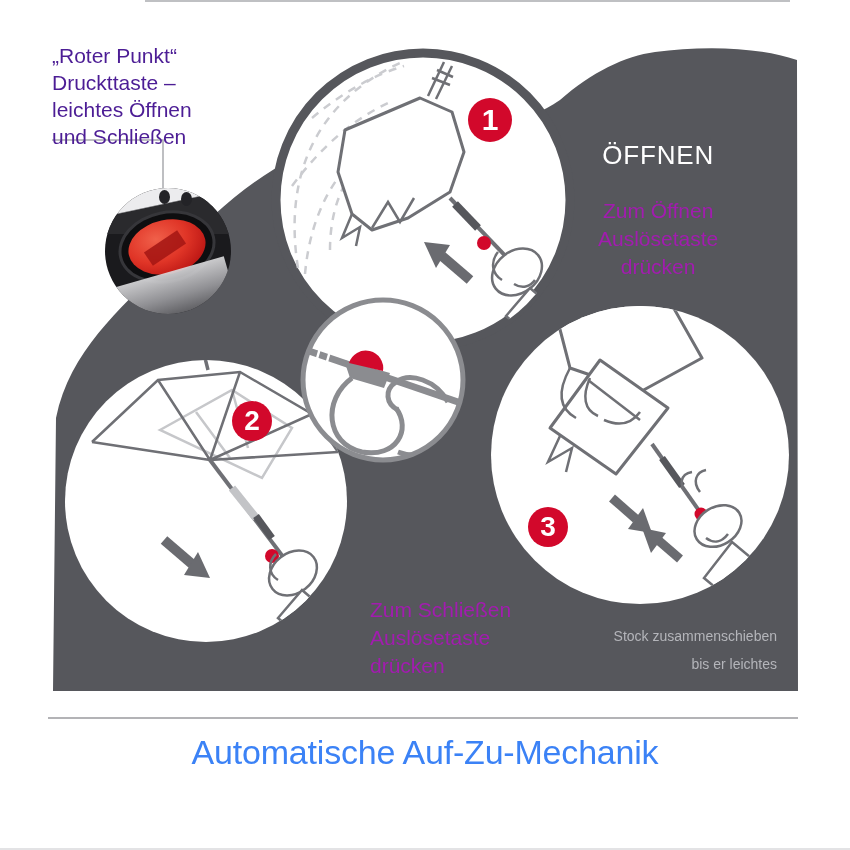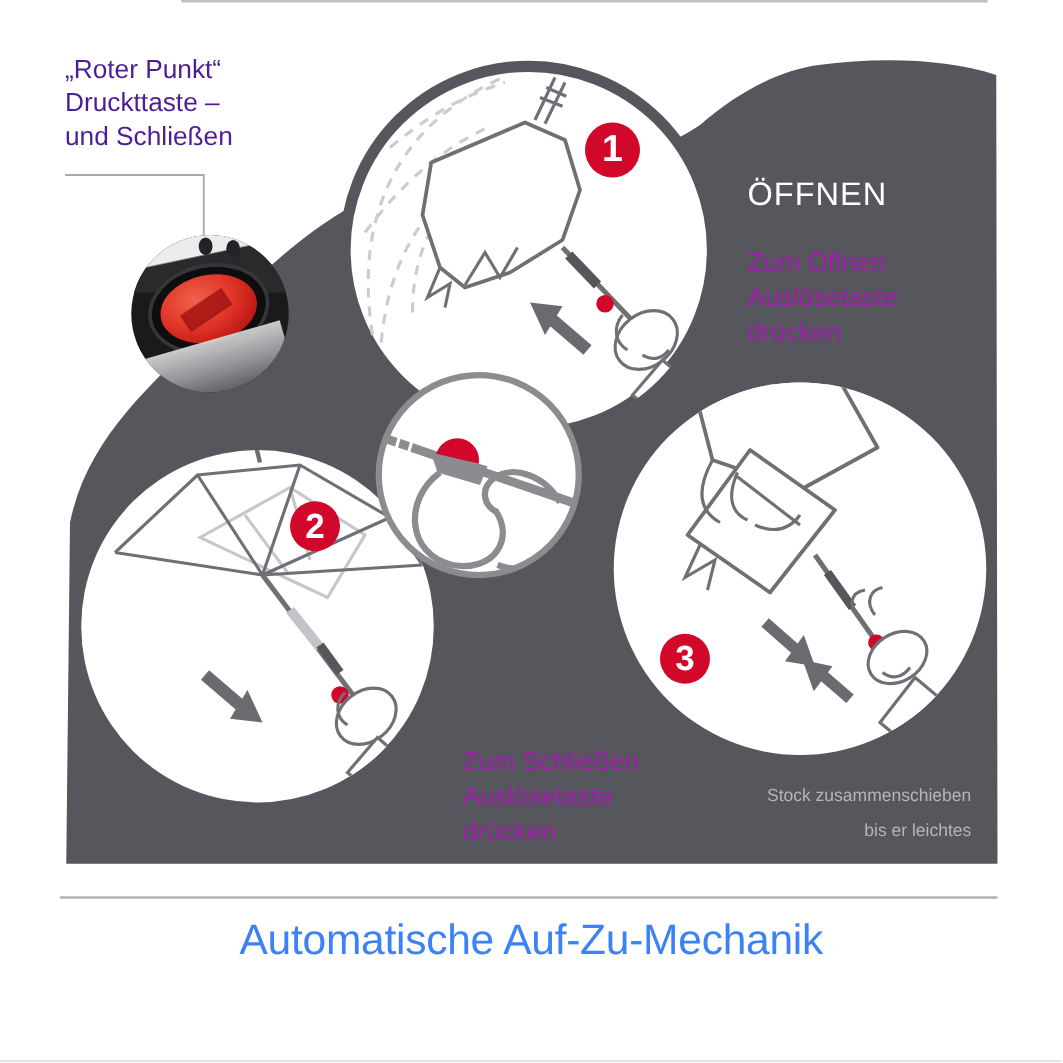--- a/index.html
+++ b/index.html
@@ -27,21 +27,21 @@
     background:radial-gradient(ellipse at 38% 32%,#f0604a 0%,#e03527 45%,#c01a16 75%,#8f0f0e 100%);}
   .photo .btn-band{position:absolute;left:40px;top:52px;width:40px;height:16px;background:#a31513;
     transform:rotate(-34deg);opacity:.85;}
   .photo .metal{position:absolute;left:-22px;top:88px;width:150px;height:46px;transform:rotate(-16deg);
     background:linear-gradient(180deg,#d9d9db 0%,#9a9a9e 55%,#5e5e62 100%);opacity:.92;}
 
   
   .step-heading{color:#ffffff;font-size:26px;letter-spacing:.8px;font-weight:400;white-space:nowrap;}
   .step-lines{margin-top:26px;color:#a21caf;font-size:21px;line-height:28px;font-weight:300;}
   .step-lines div{white-space:nowrap;}
-  .open-text{left:598px;top:140px;}
+  .open-text{left:598px;top:140px;text-align:center;}
   .close-text{left:370px;top:570px;}
   .stock-text{right:73px;top:622px;text-align:right;color:#b4b5ba;font-size:14px;line-height:28px;font-weight:300;}
   .stock-text div{white-space:nowrap;}
 
   
   .badge{border-radius:50%;background:#d2082b;color:#fff;display:flex;align-items:center;justify-content:center;font-weight:bold;}
   .badge1{left:468px;top:98px;width:44px;height:44px;font-size:30px;}
   .badge2{left:232px;top:401px;width:40px;height:40px;font-size:28px;}
   .badge3{left:528px;top:507px;width:40px;height:40px;font-size:28px;}
 
@@ -188,20 +188,21 @@
         <path d="M 398 452 C 420 460 436 452 440 438"></path>
       </g>
     </g>
 
     <path d="M 52 140 L 163 140 L 163 189" stroke="#a9aaae" stroke-width="1.5" fill="none"></path>
   </svg>
 
   <div class="overlay callout">
     <div>„Roter Punkt“</div>
     <div>Druckttaste –</div>
+    <div>leichtes Öffnen</div>
     <div>und Schließen</div>
   </div>
 
   <div class="overlay photo">
     <div class="ptop"></div>
     <div class="notch" style="left:54px;"></div>
     <div class="notch" style="left:76px;top:4px;"></div>
     <div class="btn-ring"></div>
     <div class="btn"></div>
     <div class="btn-band"></div>

